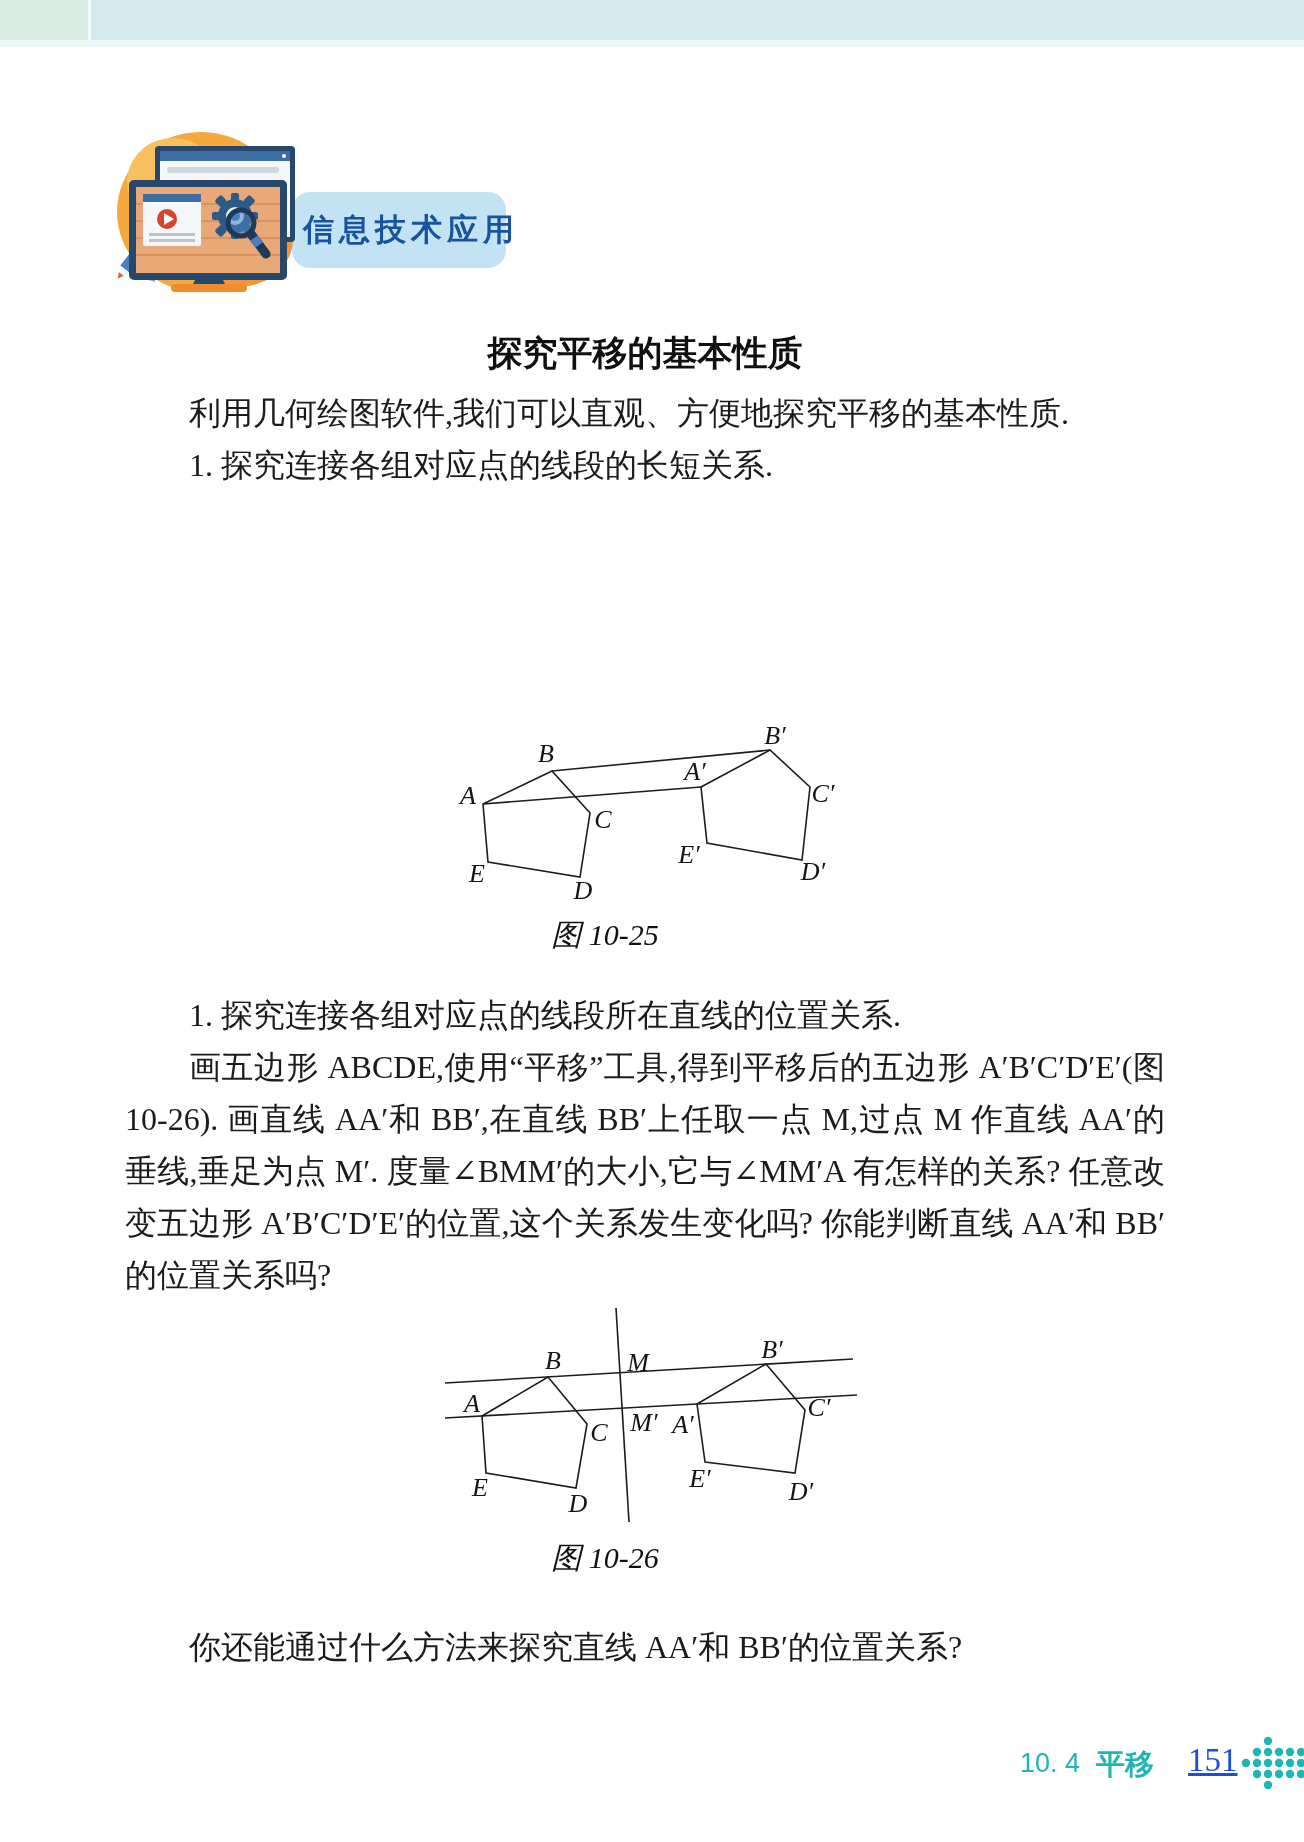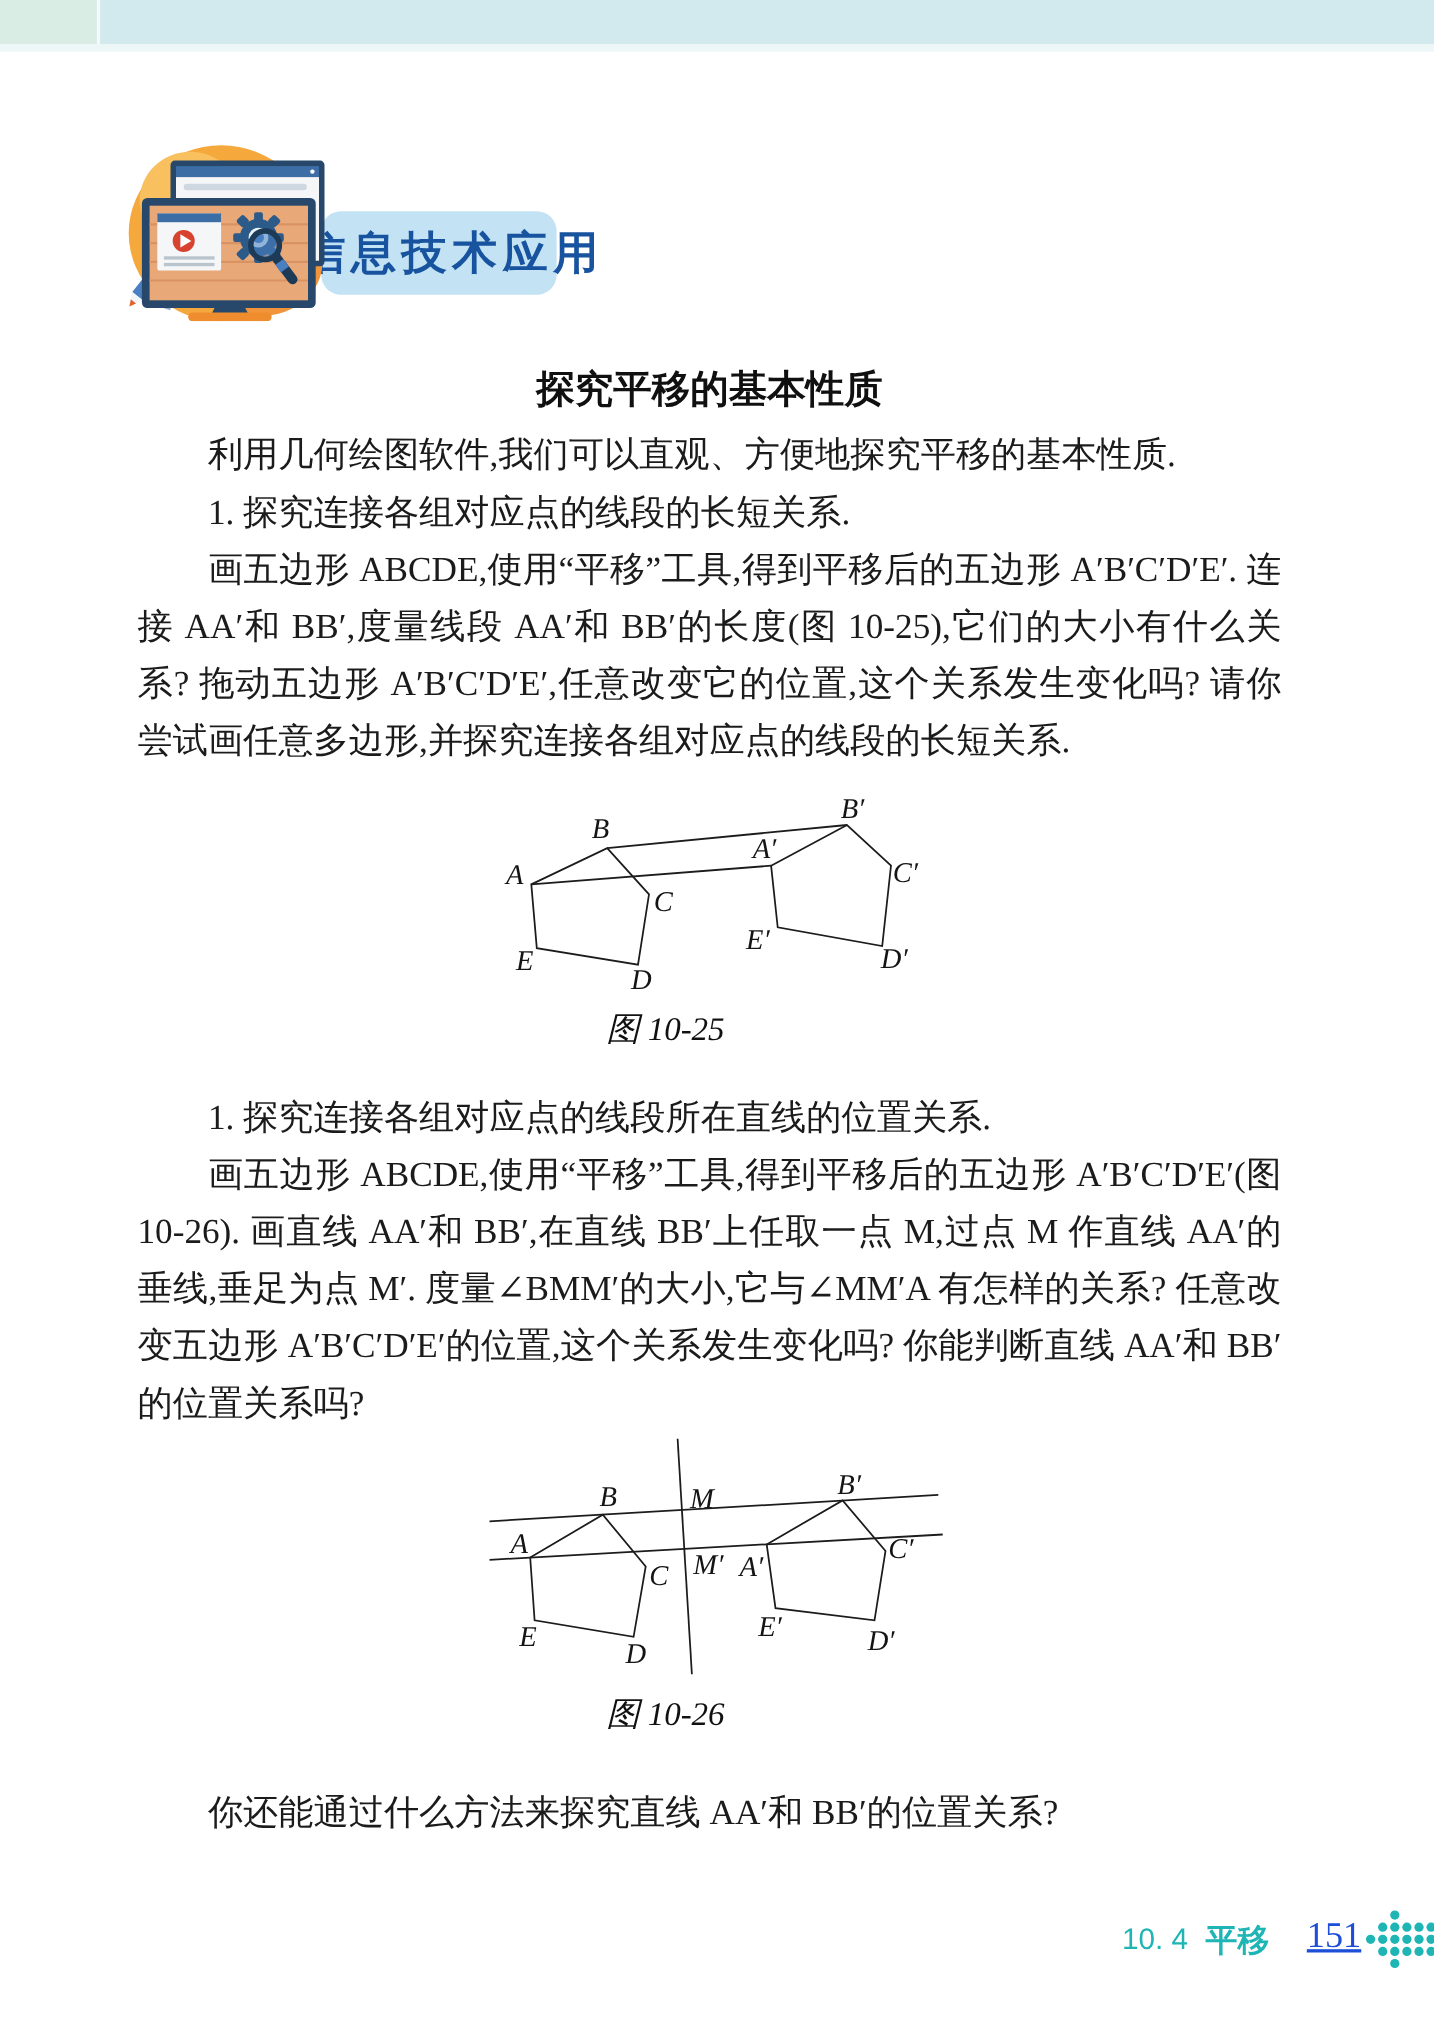--- a/index.html
+++ b/index.html
@@ -7,21 +7,21 @@
         font-family:"Liberation Serif","DejaVu Serif",serif;color:#1a1a1a;}
   
   .topbar{position:absolute;left:0;top:0;width:1304px;height:40px;background:#d2eaee;}
   .topbar-left{position:absolute;left:0;top:0;width:88px;height:40px;background:#d9ede4;}
   .topbar-div{position:absolute;left:88px;top:0;width:3px;height:40px;background:#f2fafa;}
   .topbar-under{position:absolute;left:0;top:40px;width:1304px;height:7px;background:#eef7f7;}
   
   .badge-pill{position:absolute;left:292px;top:192px;width:214px;height:76px;background:#c3e2f3;
       border-radius:18px;display:flex;align-items:center;justify-content:center;z-index:1;}
   .badge-pill span{font-family:"Liberation Sans","DejaVu Sans",sans-serif;font-weight:bold;
-      font-size:41px;letter-spacing:5px;color:#17539e;white-space:nowrap;padding-left:24px;}
+      font-size:31px;letter-spacing:5px;color:#17539e;white-space:nowrap;padding-left:24px;}
   .badge-art{position:absolute;left:103px;top:124px;z-index:2;}
   
   .title{position:absolute;left:125px;top:330px;width:1040px;text-align:center;
       font-family:"Liberation Sans","DejaVu Sans",sans-serif;font-weight:bold;font-size:35px;color:#101010;}
   .para{position:absolute;left:125px;width:1040px;font-size:32px;line-height:52px;
       text-align:justify;color:#1b1b1b;}
   .indent{text-indent:64px;}
   
   .figsvg{position:absolute;}
   .figsvg svg{display:block;}
@@ -132,21 +132,20 @@
   </div>
 
   <div class="badge-pill">
     <span>信息技术应用</span>
   </div>
 
   <div class="title">探究平移的基本性质</div>
 
   <div class="para indent" style="top:387px;">利用几何绘图软件,我们可以直观、方便地探究平移的基本性质.</div>
   <div class="para indent" style="top:439px;">1. 探究连接各组对应点的线段的长短关系.</div>
-  <div class="para indent" style="top:491px;">画五边形 ABCDE,使用“平移”工具,得到平移后的五边形 A′B′C′D′E′. 连接 AA′和 BB′,度量线段 AA′和 BB′的长度(图 10-25),它们的大小有什么关系? 拖动五边形 A′B′C′D′E′,任意改变它的位置,这个关系发生变化吗? 请你尝试画任意多边形,并探究连接各组对应点的线段的长短关系.</div>
 
   <div class="figsvg" style="left:375px;top:695px;">
     <svg width="460" height="205" viewBox="0 0 460 205" stroke="#1c1c1c" stroke-width="1.6" fill="none">
       <polygon points="108,109 177,76 215,118 205,182 113,167"></polygon>
       <polygon points="326,92 395,55 435,92 427,165 332,148"></polygon>
       <line x1="108" y1="109" x2="326" y2="92"></line>
       <line x1="177" y1="76" x2="395" y2="55"></line>
     </svg>
     <span class="vlabel" style="left:93px;top:101px;">A</span>
     <span class="vlabel" style="left:171px;top:59px;">B</span>

